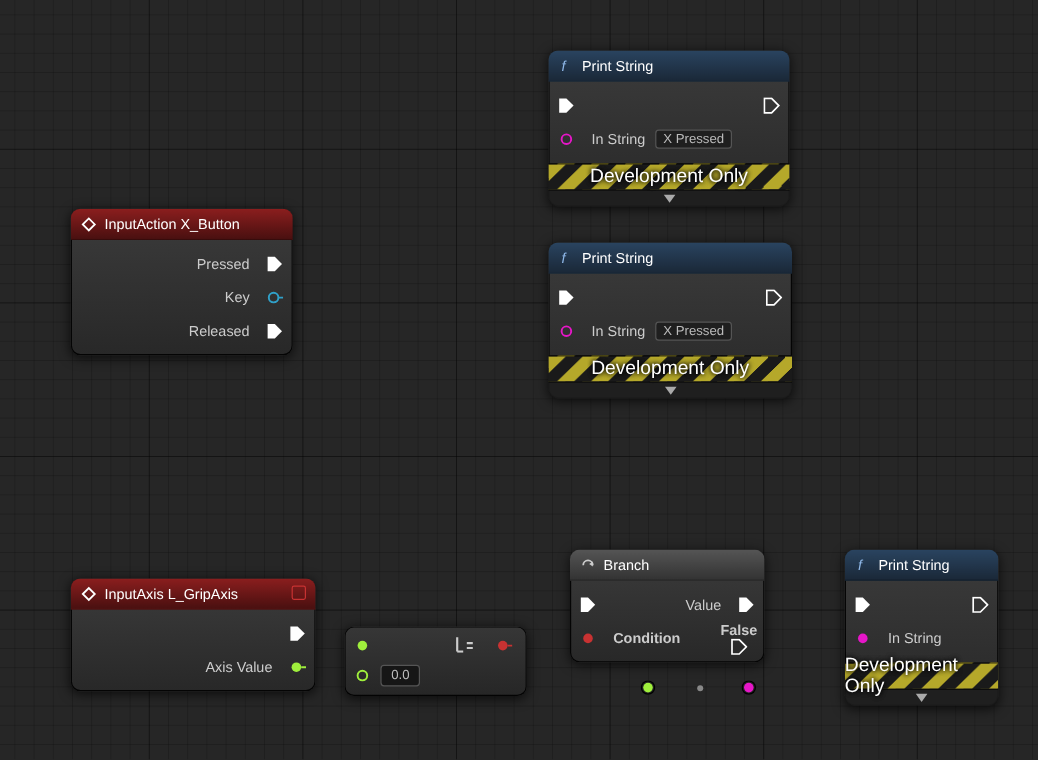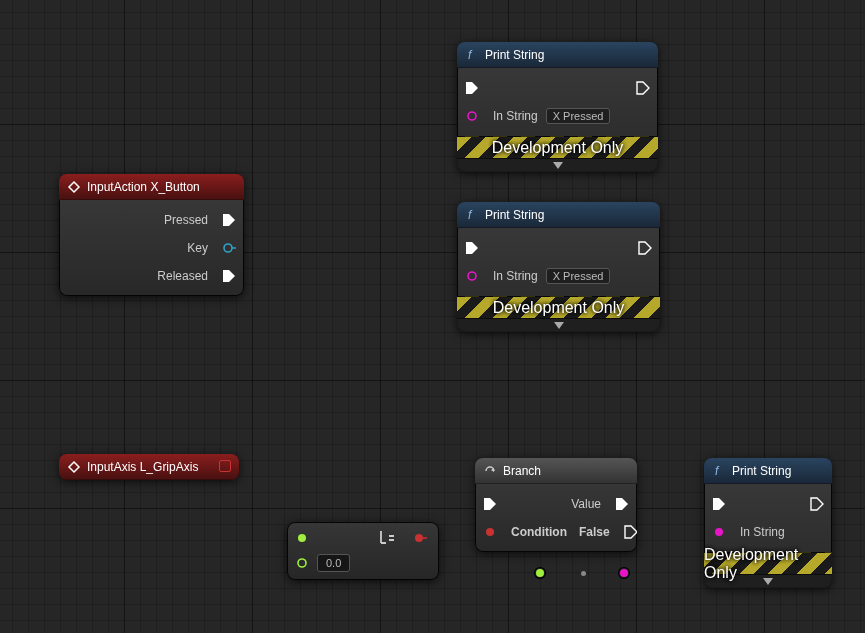--- a/index.html
+++ b/index.html
@@ -236,29 +236,47 @@
     </div>
   </div>
   <div class="hazard">Development Only</div>
   <div class="arrow-bar">
       <svg viewBox="0 0 10 8">
         <path d="M0 0 L10 0 L5 7 Z"></path>
       </svg>
     </div>
 </div>
 
-<div class="node" style="left:59px; top:454px; width:180px;">
+<div class="node" style="left:59px; top:482px; width:204px;">
   <div class="node-header hdr-red">
     <span class="hdr-icon">
       <svg viewBox="0 0 14 14">
           <path d="M2 7 L7 2 L12 7 L7 12 Z" fill="none" stroke="#fff" stroke-width="1.5"></path>
         </svg>
     </span>
     <span>InputAxis L_GripAxis</span>
     <span class="delegate" style="position:absolute; right:8px; top:6px;"></span>
+  </div>
+  <div class="node-body">
+    <div class="row right">
+      <span class="pin">
+          <svg viewBox="0 0 14 14">
+            <path class="exec-fill" d="M1 1 H7 L13 7 L7 13 H1 Z"></path>
+          </svg>
+        </span>
+    </div>
+    <div class="row right">
+      <span class="plabel">Axis Value</span>
+      <span class="pin">
+          <svg viewBox="0 0 14 14">
+            <circle cx="6" cy="7" r="4" fill="#9fef3c"></circle>
+            <path d="M10 7 L14 7" stroke="#9fef3c" stroke-width="1.6"></path>
+          </svg>
+        </span>
+    </div>
   </div>
 </div>
 
 <div class="node pure" style="left:287px; top:522px; width:152px;">
   <div class="node-body" style="padding:4px 0;">
     <div class="row" style="height:24px; justify-content:space-between;">
       <span style="display:flex;align-items:center;">
         <span class="pin">
             <svg viewBox="0 0 14 14">
               <circle cx="7" cy="7" r="4" fill="#9fef3c"></circle>
@@ -318,21 +336,21 @@
     </div>
     <div class="row" style="justify-content:space-between;font-weight:bold;">
       <span style="display:flex;align-items:center;">
         <span class="pin">
             <svg viewBox="0 0 14 14">
               <circle cx="7" cy="7" r="4" fill="#c83232"></circle>
             </svg>
           </span>
         <span class="plabel">Condition</span>
       </span>
-      <span style="display:flex;align-items:center;">
+      <span style="display:flex;align-items:center;flex-direction:column;">
         <span class="plabel">False</span>
         <span class="pin">
             <svg viewBox="0 0 14 14">
               <path class="exec-stroke" d="M1 1 H7 L13 7 L7 13 H1 Z"></path>
             </svg>
           </span>
       </span>
     </div>
   </div>
 </div>

